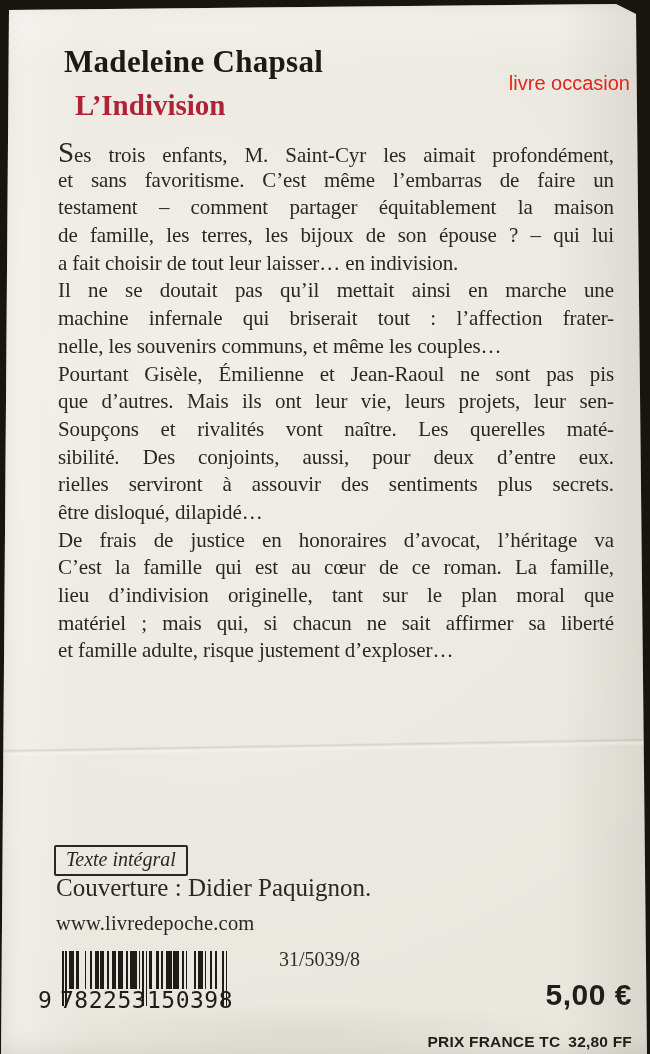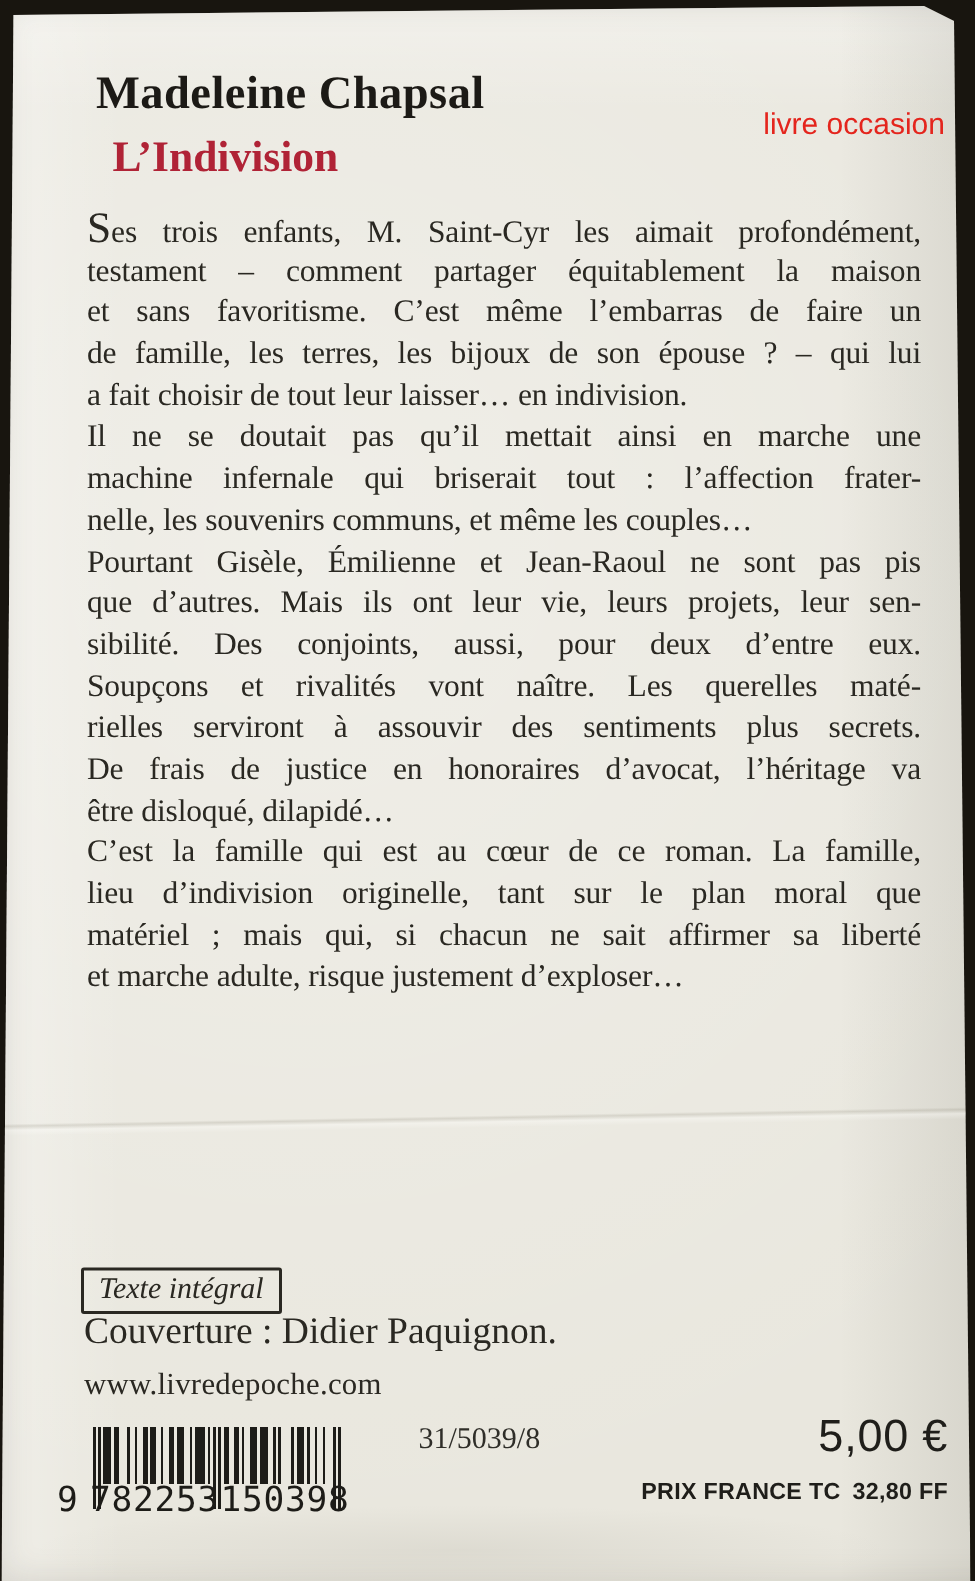--- a/index.html
+++ b/index.html
@@ -85,60 +85,60 @@
     position:absolute;left:279px;top:948px;
     font-size:20px;color:#2f2e29;
   }
   .price-block{
     position:absolute;right:50px;top:941px;
     text-align:right;
     font-family:"Liberation Sans", sans-serif;
     color:#1f1e1a;
   }
   .price-eur{
-    font-size:30px;font-weight:normal;letter-spacing:0.5px;
+    font-size:30px;font-weight:bold;letter-spacing:0.5px;margin-top:37px;
   }
   .price-row{
-    margin-top:11px;
+    margin-top:21px;
     font-size:15.5px;font-weight:bold;letter-spacing:0.2px;
   }
   .price-row .lbl{margin-right:8px;}
 </style>
 </head>
 <body>
 
 <div class="photo">
   <div class="cover">
 
     <div class="author">Madeleine Chapsal</div>
 
     <div class="stamp" style="color: rgb(228, 37, 29);">livre occasion</div>
 
     <div class="title" style="color: rgb(176, 35, 54);">L’Indivision</div>
 
     <div class="synopsis">
         <div class="line lead">Ses trois enfants, M. Saint-Cyr les aimait profondément,</div>
+        <div class="line">et sans favoritisme. C’est même l’embarras de faire un</div>
         <div class="line">testament – comment partager équitablement la maison</div>
-        <div class="line">et sans favoritisme. C’est même l’embarras de faire un</div>
         <div class="line">de famille, les terres, les bijoux de son épouse ? – qui lui</div>
         <div class="line end">a fait choisir de tout leur laisser… en indivision.</div>
         <div class="line">Il ne se doutait pas qu’il mettait ainsi en marche une</div>
         <div class="line">machine infernale qui briserait tout : l’affection frater-</div>
         <div class="line end">nelle, les souvenirs communs, et même les couples…</div>
         <div class="line">Pourtant Gisèle, Émilienne et Jean-Raoul ne sont pas pis</div>
         <div class="line">que d’autres. Mais ils ont leur vie, leurs projets, leur sen-</div>
+        <div class="line">Soupçons et rivalités vont naître. Les querelles maté-</div>
         <div class="line">sibilité. Des conjoints, aussi, pour deux d’entre eux.</div>
-        <div class="line">Soupçons et rivalités vont naître. Les querelles maté-</div>
         <div class="line">rielles serviront à assouvir des sentiments plus secrets.</div>
+        <div class="line end">être disloqué, dilapidé…</div>
         <div class="line">De frais de justice en honoraires d’avocat, l’héritage va</div>
-        <div class="line end">être disloqué, dilapidé…</div>
         <div class="line">C’est la famille qui est au cœur de ce roman. La famille,</div>
         <div class="line">lieu d’indivision originelle, tant sur le plan moral que</div>
         <div class="line">matériel ; mais qui, si chacun ne sait affirmer sa liberté</div>
-        <div class="line end">et marche adulte, risque justement d’exploser…</div>
+        <div class="line end">et famille adulte, risque justement d’exploser…</div>
       </div>
 
     <div class="badge-box">
       <span>Texte intégral</span>
     </div>
 
     <div class="credit">Couverture : Didier Paquignon.</div>
 
     <div class="website">www.livredepoche.com</div>
 

